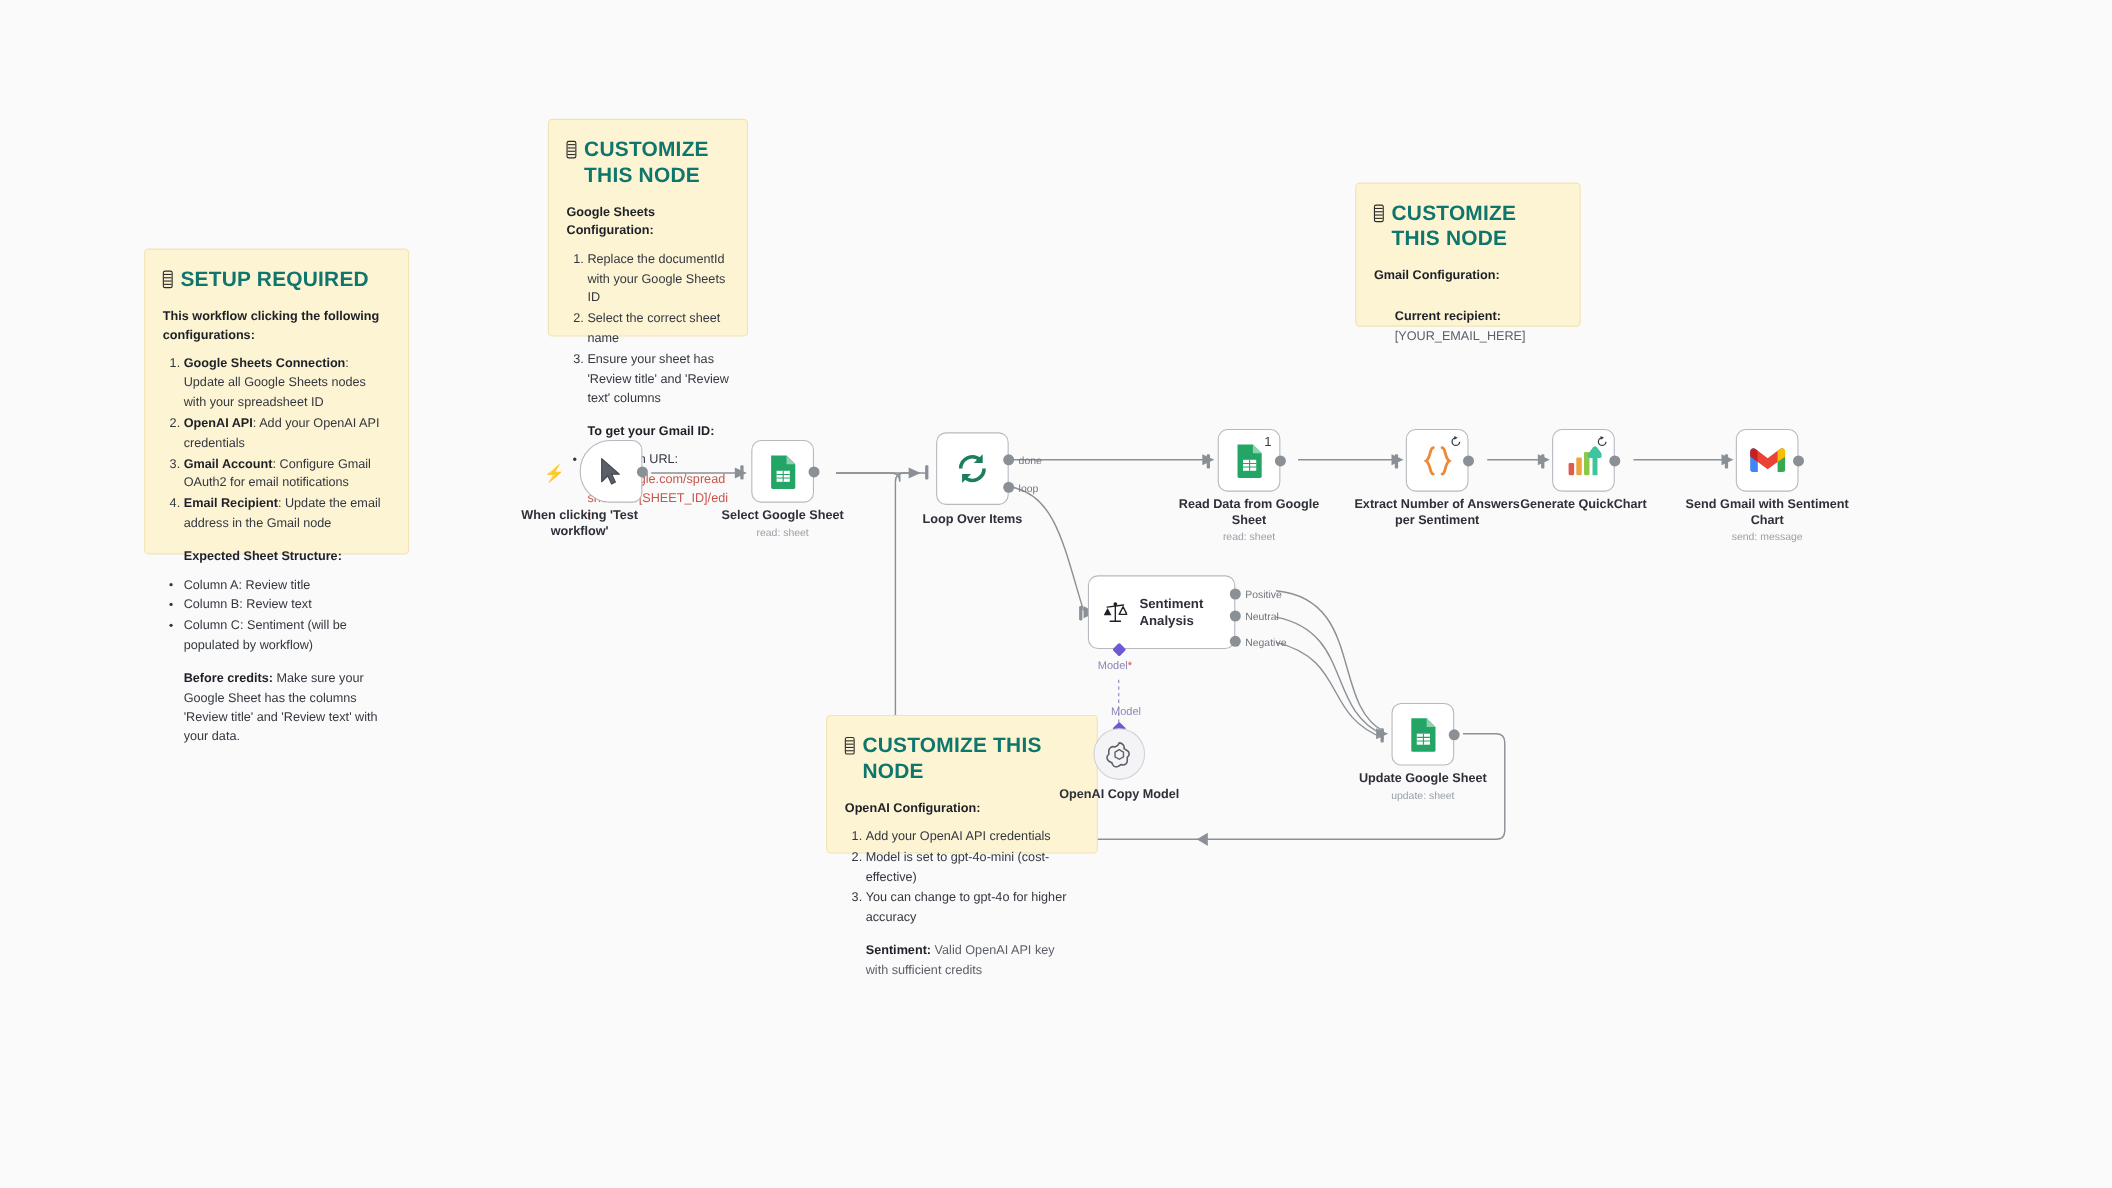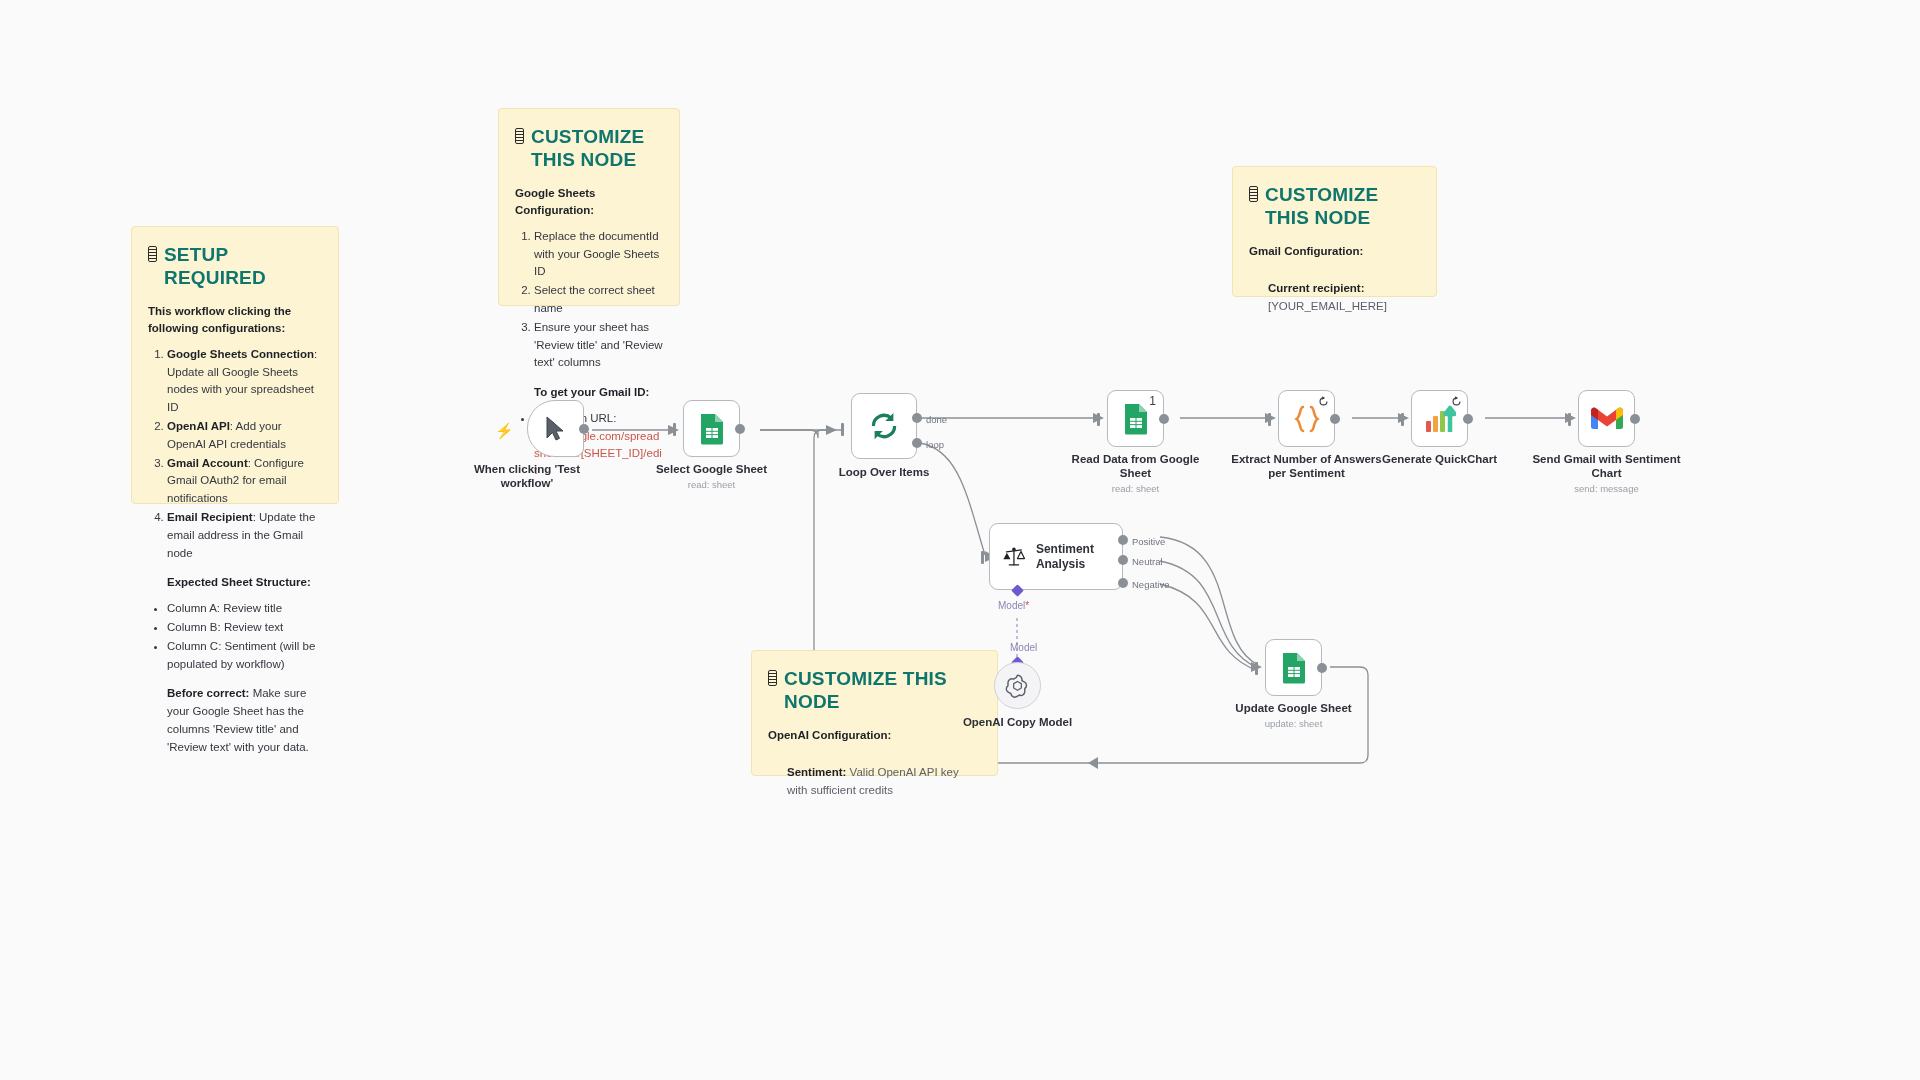--- a/index.html
+++ b/index.html
@@ -76,21 +76,21 @@
   .sticky .note-line b { color: #1d2026; }
   .link {
     color: #c8564b;
     word-break: break-all;
     font-size: 11.5px;
     line-height: 1.5;
     display: block;
   }
   .muted-val { color: #5b5f68; }
 
-  #sticky-setup   { left: 131px; top: 226px;  width: 208px; height: 278px; }
+  #sticky-setup   { left: 131px; top: 226px;  width: 241px; height: 278px; }
   #sticky-sheets  { left: 498px; top: 108px;  width: 182px; height: 198px; }
   #sticky-gmail   { left: 1232px; top: 166px; width: 205px; height: 131px; }
   #sticky-openai  { left: 751px; top: 650px;  width: 247px; height: 126px; }
 
   
   .node {
     position: absolute;
     background: #ffffff;
     border: 1.2px solid #b6b9bf;
     border-radius: 9px;
@@ -264,21 +264,21 @@
       <li><b>Email Recipient</b><span>: Update the email address in the Gmail node</span></li>
     </ol>
     <div class="spacer"></div>
     <div class="sticky-sub" style="padding-left:19px">Expected Sheet Structure:</div>
     <ul>
       <li>Column A: Review title</li>
       <li>Column B: Review text</li>
       <li>Column C: Sentiment (will be populated by workflow)</li>
     </ul>
     <div class="spacer"></div>
-    <div class="note-line"><b>Before correct:</b><span> Make sure your Google Sheet has the columns 'Review title' and 'Review text' with your data.</span></div>
+    <div class="note-line"><b>Before credits:</b><span> Make sure your Google Sheet has the columns 'Review title' and 'Review text' with your data.</span></div>
   </div>
 
   <div class="sticky" id="sticky-sheets">
     <div class="sticky-title">
       <span class="tofu"></span>
       <span>CUSTOMIZE THIS NODE</span>
     </div>
     <div class="sticky-sub">Google Sheets Configuration:</div>
     <ol>
       <li>Replace the documentId with your Google Sheets ID</li>
@@ -304,20 +304,25 @@
     <div class="spacer"></div>
     <div class="note-line"><b>Current recipient:</b><span class="muted-val"> [YOUR_EMAIL_HERE]</span></div>
   </div>
 
   <div class="sticky" id="sticky-openai">
     <div class="sticky-title">
       <span class="tofu"></span>
       <span>CUSTOMIZE THIS NODE</span>
     </div>
     <div class="sticky-sub">OpenAI Configuration:</div>
+    <ol>
+      <li>Add your OpenAI API credentials</li>
+      <li>Model is set to gpt-4o-mini (cost-effective)</li>
+      <li>You can change to gpt-4o for higher accuracy</li>
+    </ol>
     <div class="spacer"></div>
     <div class="note-line"><b>Sentiment:</b><span class="muted-val"> Valid OpenAI API key with sufficient credits</span></div>
   </div>
 
   <div class="node-wrap" style="left:527px; top:400px;">
     <div class="bolt" style="left:-32px; top:23px;">⚡</div>
     <div class="trigger-node">
       <svg width="24" height="26" viewBox="0 0 24 26">
         <path d="M3,1 L3,22 L8.5,16.5 L12,24 L15.5,22.3 L12,15 L19,15 Z" fill="#5a5f68" stroke="#3d424a" stroke-width="1" stroke-linejoin="round"></path>
       </svg>

